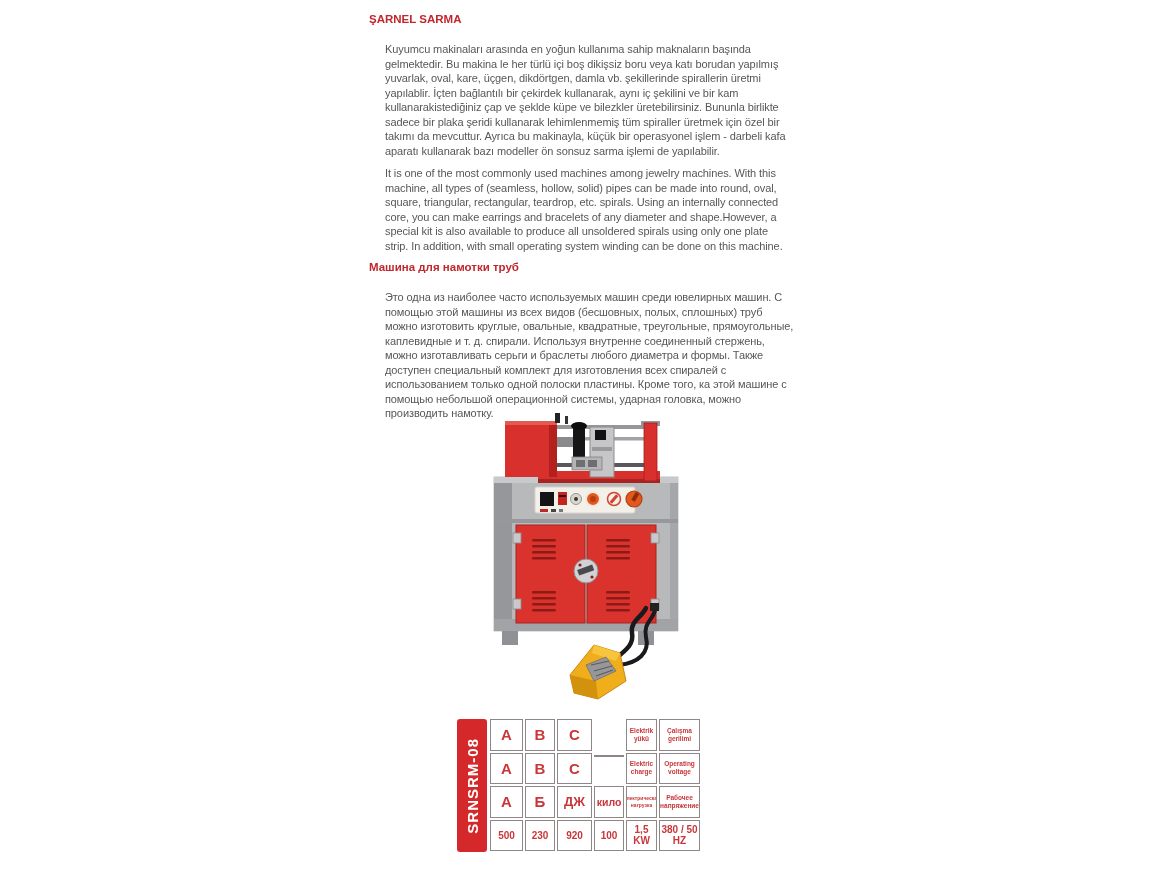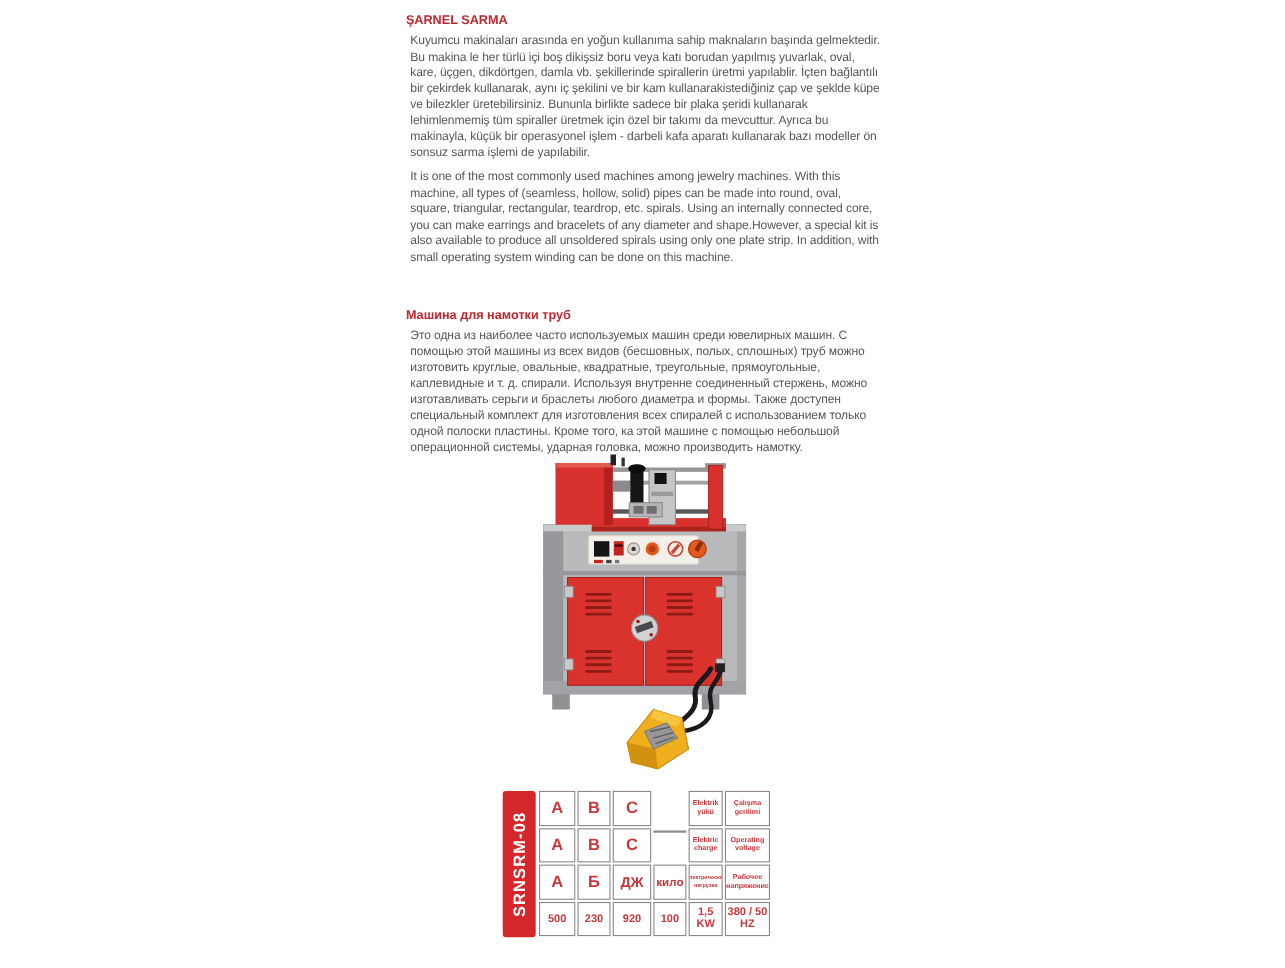--- a/index.html
+++ b/index.html
@@ -3,23 +3,23 @@
 <meta charset="utf-8">
 <style>
   html,body{margin:0;padding:0;}
   body{background:#ffffff;font-family:"Liberation Sans","DejaVu Sans",sans-serif;}
   .page{position:relative;width:1004px;height:880px;background:#ffffff;overflow:hidden;}
 
   
   .section{position:absolute;left:369px;width:438px;}
   .sec-tr{top:13px;}
   .sec-en{top:150px;}
-  .sec-ru{top:281px;width:441px;}
+  .sec-ru{top:261px;width:441px;}
   .section h3{margin:0 0 4px 0;font-size:11.5px;line-height:13px;font-weight:700;color:#c1272d;letter-spacing:0;}
-  .section p{margin:4px;font-size:11px;line-height:14.5px;color:#565759;letter-spacing:-0.1px;}
+  .section p{margin:16px;font-size:11px;line-height:14.5px;color:#565759;letter-spacing:-0.1px;}
 
   
   figure.machine{position:absolute;left:480px;top:413px;width:220px;height:292px;margin:0;}
 
   
   .spec{position:absolute;left:457px;top:719px;display:flex;align-items:stretch;}
   .model-bar{width:30px;height:133px;background:#d4282b;border-radius:3px;display:flex;align-items:center;justify-content:center;margin-right:3px;}
   .model-bar span{writing-mode:vertical-rl;transform:rotate(180deg);color:#ffffff;font-weight:700;font-size:15px;letter-spacing:1px;white-space:nowrap;}
   .grid{display:grid;grid-template-columns:33px 30px 35px 30px 31px 41px;grid-auto-rows:31.5px;gap:2px;}
   .cell{background:#ffffff;border:1px solid #8f8688;display:flex;align-items:center;justify-content:center;text-align:center;color:#c8373a;overflow:hidden;padding:0 1px;box-sizing:border-box;}

